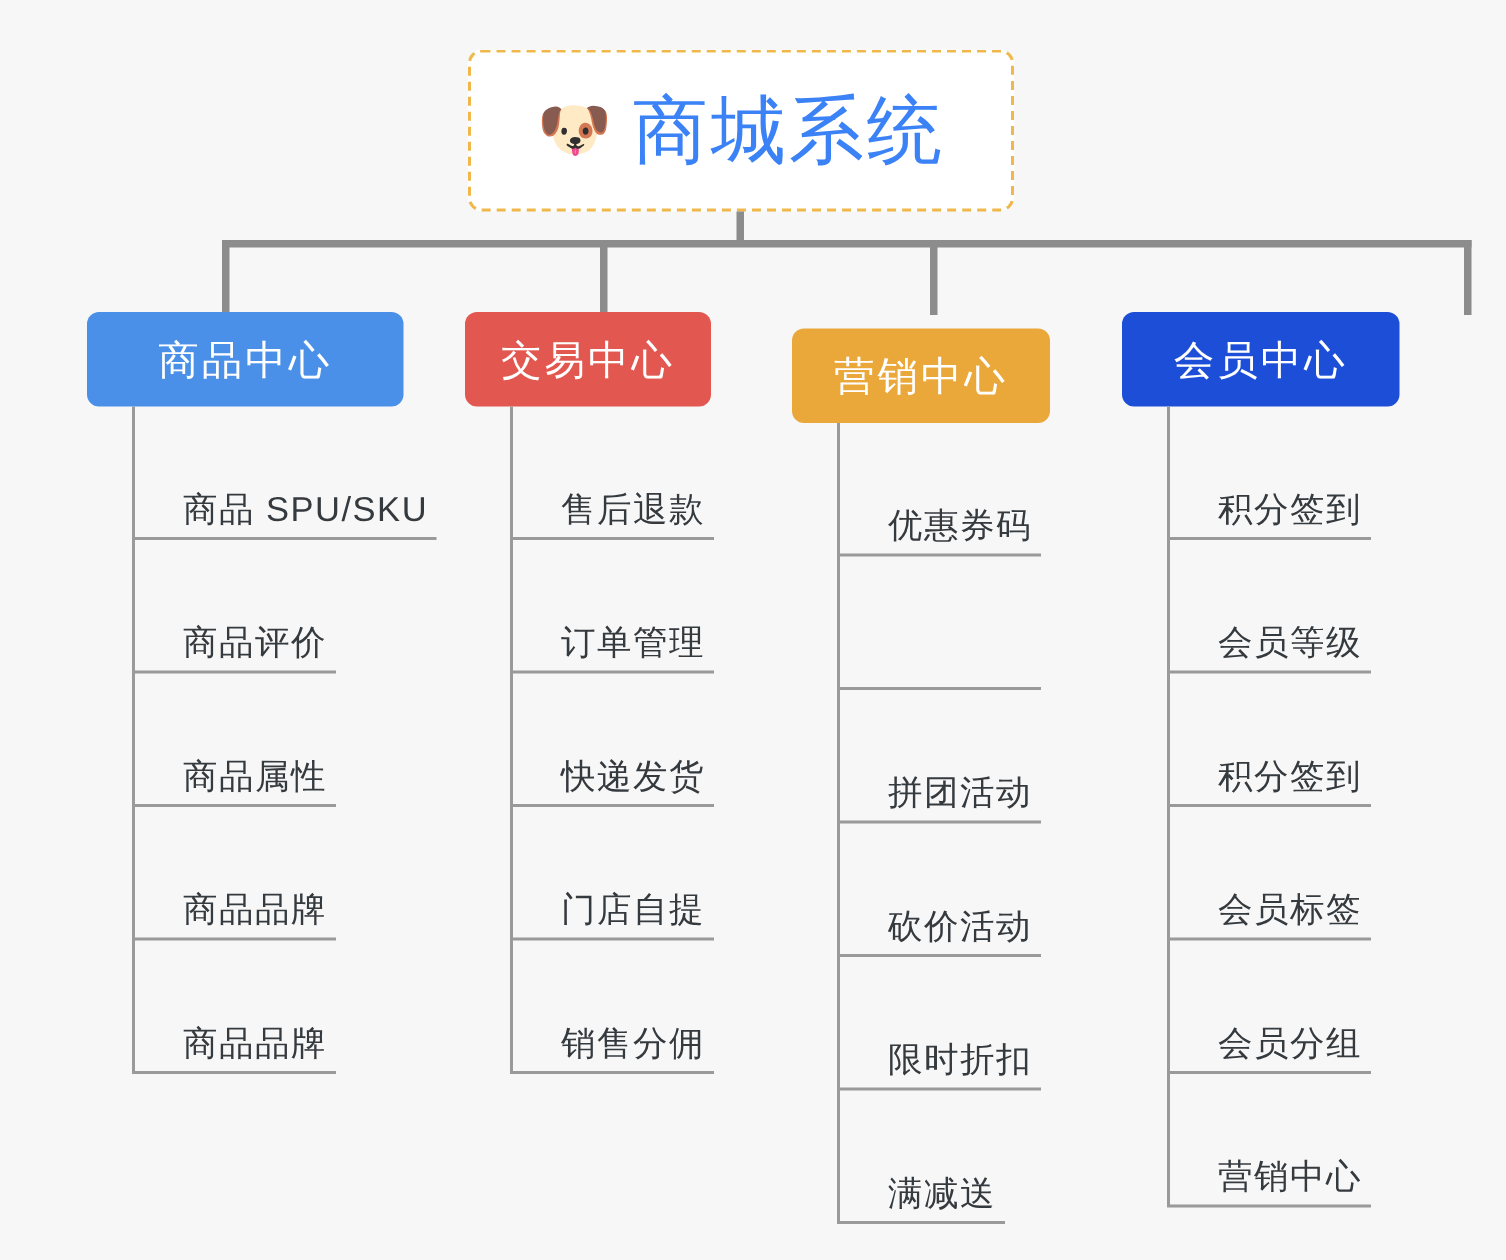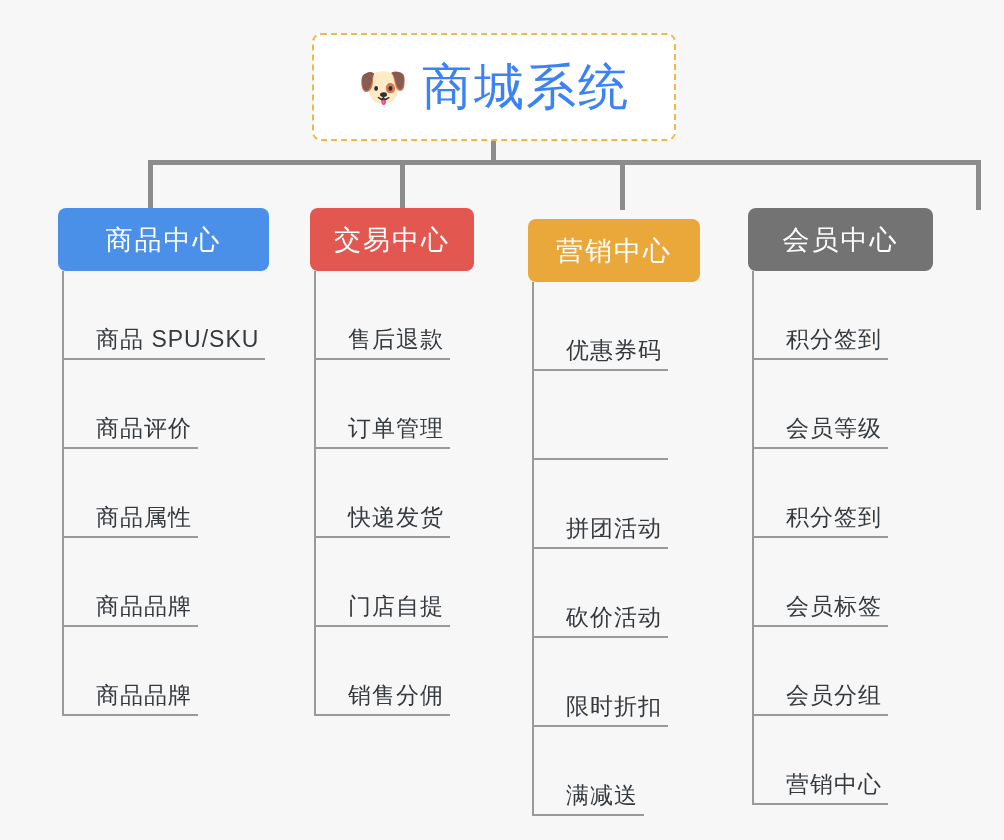--- a/index.html
+++ b/index.html
@@ -70,21 +70,21 @@
     box-sizing:border-box;
   }
   .col-1 .cat-header{ width:211px; }
   .col-2 .cat-header{ width:164px; }
   .col-3 .cat-header{ width:172px;margin-top:11px; }
   .col-4 .cat-header{ width:185px; }
 
   
   .leaf-list{
     position:relative;
-    margin-left:4px;
+    margin-left:30px;
     padding-left:0;
     border-left:2px solid #9a9a9a;
     margin-top:0;
   }
   .leaf-item{
     height:89px;
     box-sizing:border-box;
     position:relative;
     display:flex;
     align-items:flex-end;
@@ -202,21 +202,21 @@
         <span class="leaf-underline" style="width: 134px;"></span>
       </div>
       <div class="leaf-item">
         <span class="leaf-label">满减送</span>
         <span class="leaf-underline" style="width: 110px;"></span>
       </div>
     </div>
   </div>
 
   <div class="column col-4">
-    <div class="cat-header" style="background: #737373;">
+    <div class="cat-header" style="background: #1d4ed8;">
       <span>会员中心</span>
     </div>
     <div class="leaf-list">
       <div class="leaf-item">
         <span class="leaf-label">积分签到</span>
         <span class="leaf-underline" style="width: 134px;"></span>
       </div>
       <div class="leaf-item">
         <span class="leaf-label">会员等级</span>
         <span class="leaf-underline" style="width: 134px;"></span>

